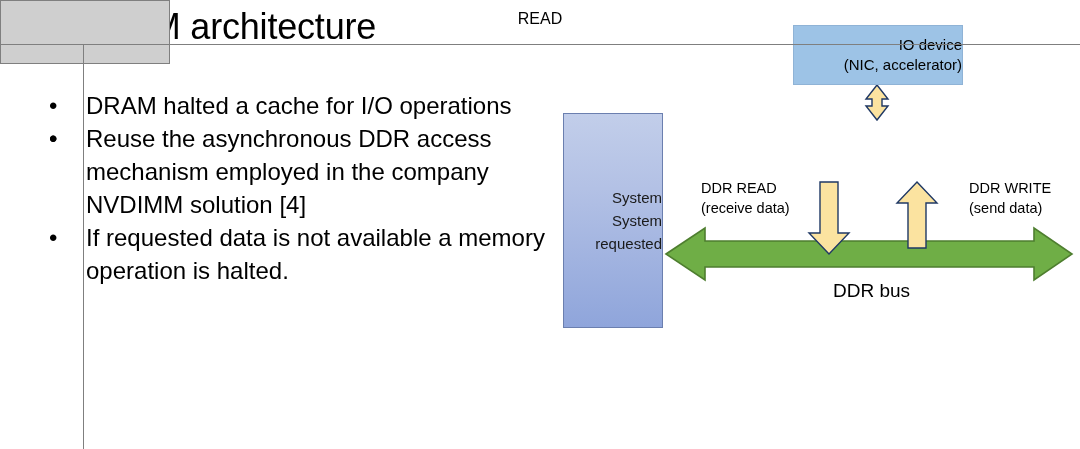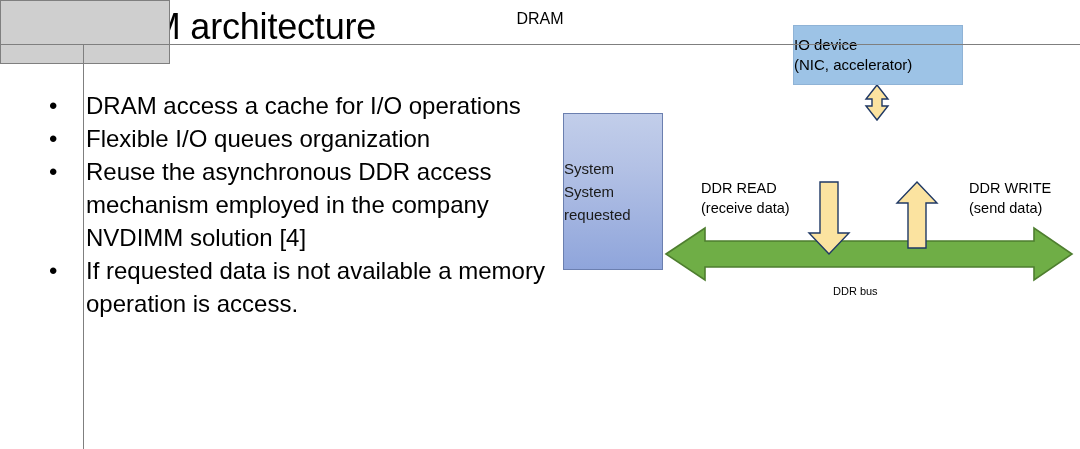--- a/index.html
+++ b/index.html
@@ -61,21 +61,21 @@
     left: 0;
     top: 0;
     width: 1080px;
     height: 449px;
   }
   .node {
     position: absolute;
     box-sizing: border-box;
     display: flex;
     flex-direction: column;
-    align-items: flex-start;
+    align-items: flex-end;
     justify-content: center;
     text-align: center;
   }
 
   
   #io-device-box {
     left: 793px;
     top: 25px;
     width: 170px;
     height: 60px;
@@ -84,21 +84,21 @@
     font-size: 15px;
     line-height: 20px;
     color: #000000;
   }
 
   
   #memory-controller-box {
     left: 563px;
     top: 113px;
     width: 100px;
-    height: 157px;
+    height: 215px;
     background: linear-gradient(to bottom, #C2CEEA 0%, #B3C1E5 35%, #8FA5DB 100%);
     border: 1px solid #6B7FAF;
     font-size: 15px;
     line-height: 23px;
     color: #1a1a1a;
   }
 
   
   #dram-box {
     left: 794px;
@@ -148,21 +148,21 @@
     text-align: left;
   }
   #ddr-write-label {
     left: 969px;
     top: 178px;
     text-align: left;
   }
   #ddr-bus-label {
     left: 833px;
     top: 281px;
-    font-size: 11px;
+    font-size: 19px;
     text-align: center;
   }
 
   svg.overlay {
     position: absolute;
     left: 0;
     top: 0;
     width: 1080px;
     height: 449px;
     pointer-events: none;
@@ -171,33 +171,32 @@
 </head>
 <body>
 
 <div id="slide">
 
   <div id="slide-title">IO-DIMM architecture</div>
 
   <ul id="bullet-list">
     <li class="bullet-item">
       <span class="bullet-marker">•</span>
-      <span class="bullet-text">DRAM access a cache for I/O operations</span>
-    </li>
-    <li class="bullet-item">
-      <span class="bullet-marker">•</span>
-      <span class="bullet-text">Flexible I/O queues organization</span>
+      <span class="bullet-text">DRAM halted a cache for I/O operations</span>
+    </li>
+    <li class="bullet-item">
+      <span class="bullet-marker">•</span>
     </li>
     <li class="bullet-item">
       <span class="bullet-marker">•</span>
       <span class="bullet-text">Reuse the asynchronous DDR access mechanism employed in the company NVDIMM solution [4]</span>
     </li>
     <li class="bullet-item">
       <span class="bullet-marker">•</span>
-      <span class="bullet-text">If requested data is not available a memory operation is access.</span>
+      <span class="bullet-text">If requested data is not available a memory operation is halted.</span>
     </li>
   </ul>
 
   <div id="diagram">
 
     <svg class="overlay" viewBox="0 0 1080 449" xmlns="http://www.w3.org/2000/svg">
 
       <polygon points="666,254 705,228 705,241 1034,241 1034,228 1072,254 1034,280 1034,267 705,267 705,280" fill="#6FAE46" stroke="#4E7E2F" stroke-width="1.6" stroke-linejoin="miter"></polygon>
 
       <polygon points="820,182 838,182 838,233 849,233 829,254 809,233 820,233" fill="#FBE3A0" stroke="#1F3864" stroke-width="1.4" stroke-linejoin="miter"></polygon>
@@ -212,21 +211,21 @@
       <span>(NIC, accelerator)</span>
     </div>
 
     <div id="memory-controller-box" class="node">
       <span>System</span>
       <span>System</span>
       <span>requested</span>
     </div>
 
     <div id="dram-box">
-      <div id="dram-label">DRAM</div>
+      <div id="dram-label">READ</div>
       <div id="dram-divider-h"></div>
       <div id="dram-divider-v"></div>
     </div>
 
     <div class="arrow-label" id="ddr-write-label">
       <div>DDR WRITE</div>
       <div>(send data)</div>
     </div>
 
     <div class="arrow-label" id="ddr-read-label">

